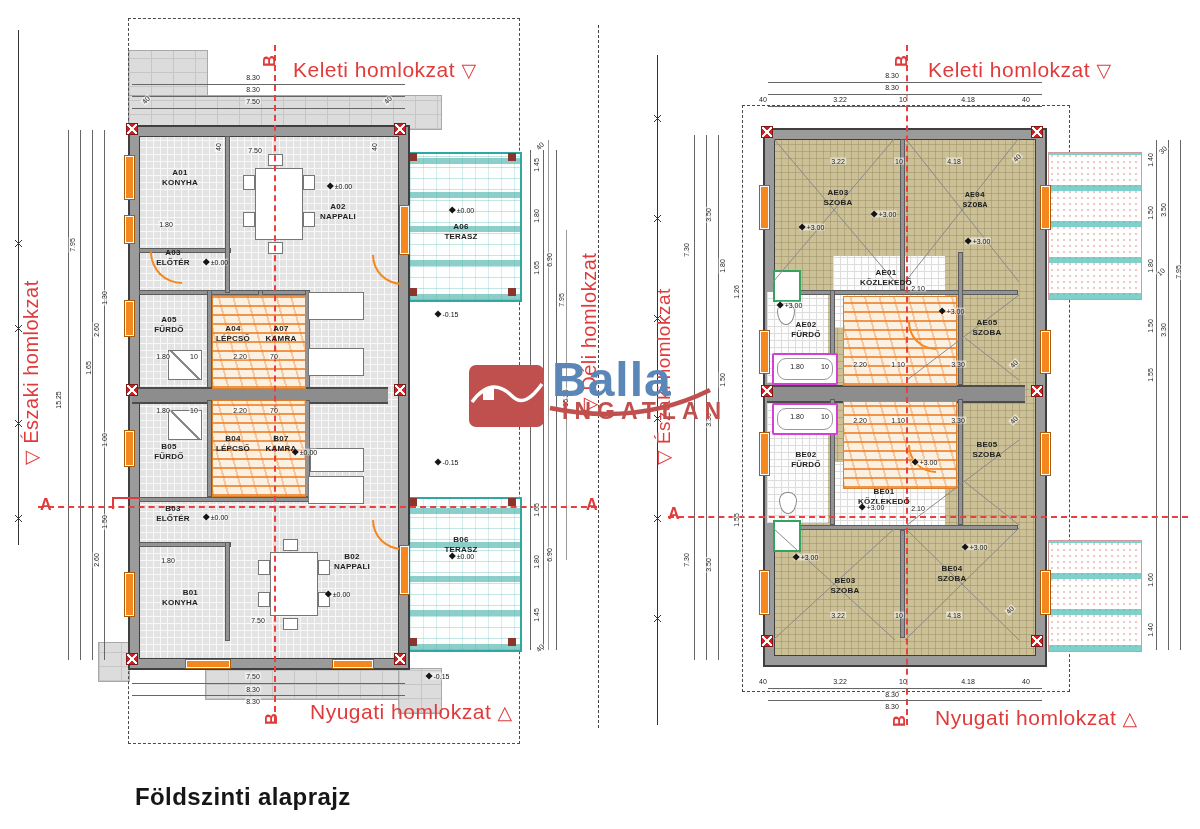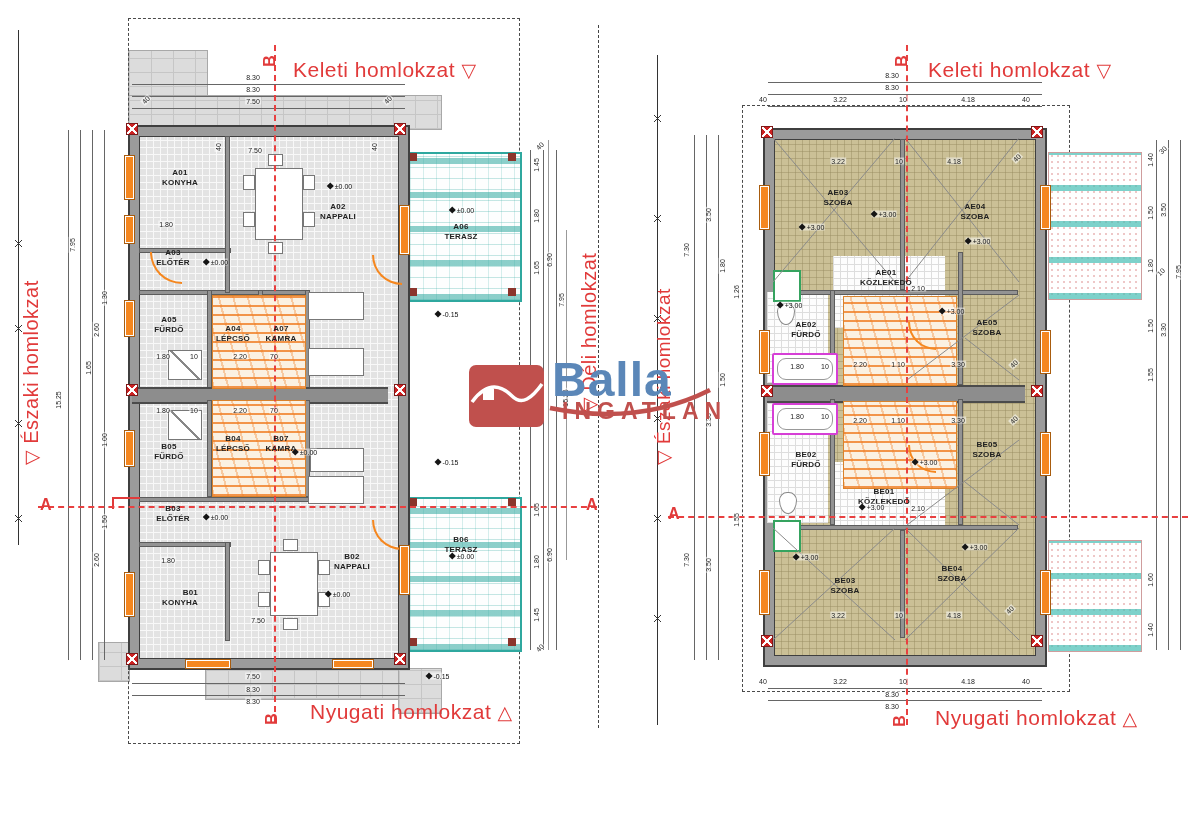--- a/index.html
+++ b/index.html
@@ -450,21 +450,21 @@
       <div class="level" style="left: 438px; top: 676px;">
         <i></i>
         <span>-0.15</span>
       </div>
     </div>
   <div class="anno">
       <div class="room-label" style="left: 838px; top: 198px;">
         <div>AE03</div>
         <div>SZOBA</div>
       </div>
-      <div class="room-label" style="left: 975px; top: 212px;">
+      <div class="room-label" style="left: 975px; top: 200px; font-family: Liberation Mono, monospace;">
         <div>AE04</div>
         <div>SZOBA</div>
       </div>
       <div class="room-label" style="left: 886px; top: 278px;">
         <div>AE01</div>
         <div>KÖZLEKEDŐ</div>
       </div>
       <div class="room-label" style="left: 806px; top: 330px;">
         <div>AE02</div>
         <div>FÜRDŐ</div>
@@ -594,13 +594,14 @@
       <rect x="15" y="25" width="11" height="11" fill="#fff"></rect>
       <path d="M4 38 C 20 16, 34 22, 44 32 C 54 42, 64 34, 74 20" stroke="#fff" stroke-width="3.5" fill="none"></path>
     </svg>
     <svg width="165" height="36" viewBox="0 0 165 36" style="left:80px;top:24px;">
       <path d="M2 20 Q 90 38 162 2" stroke="#c0504d" stroke-width="4.5" fill="none"></path>
     </svg>
     <div class="brand">Balla</div>
     <div class="sub">INGATLAN</div>
   </div>
 
+  <div class="caption" style="left:135px;top:783px;">Földszinti alaprajz</div>
 </div>
 
 </body></html>

